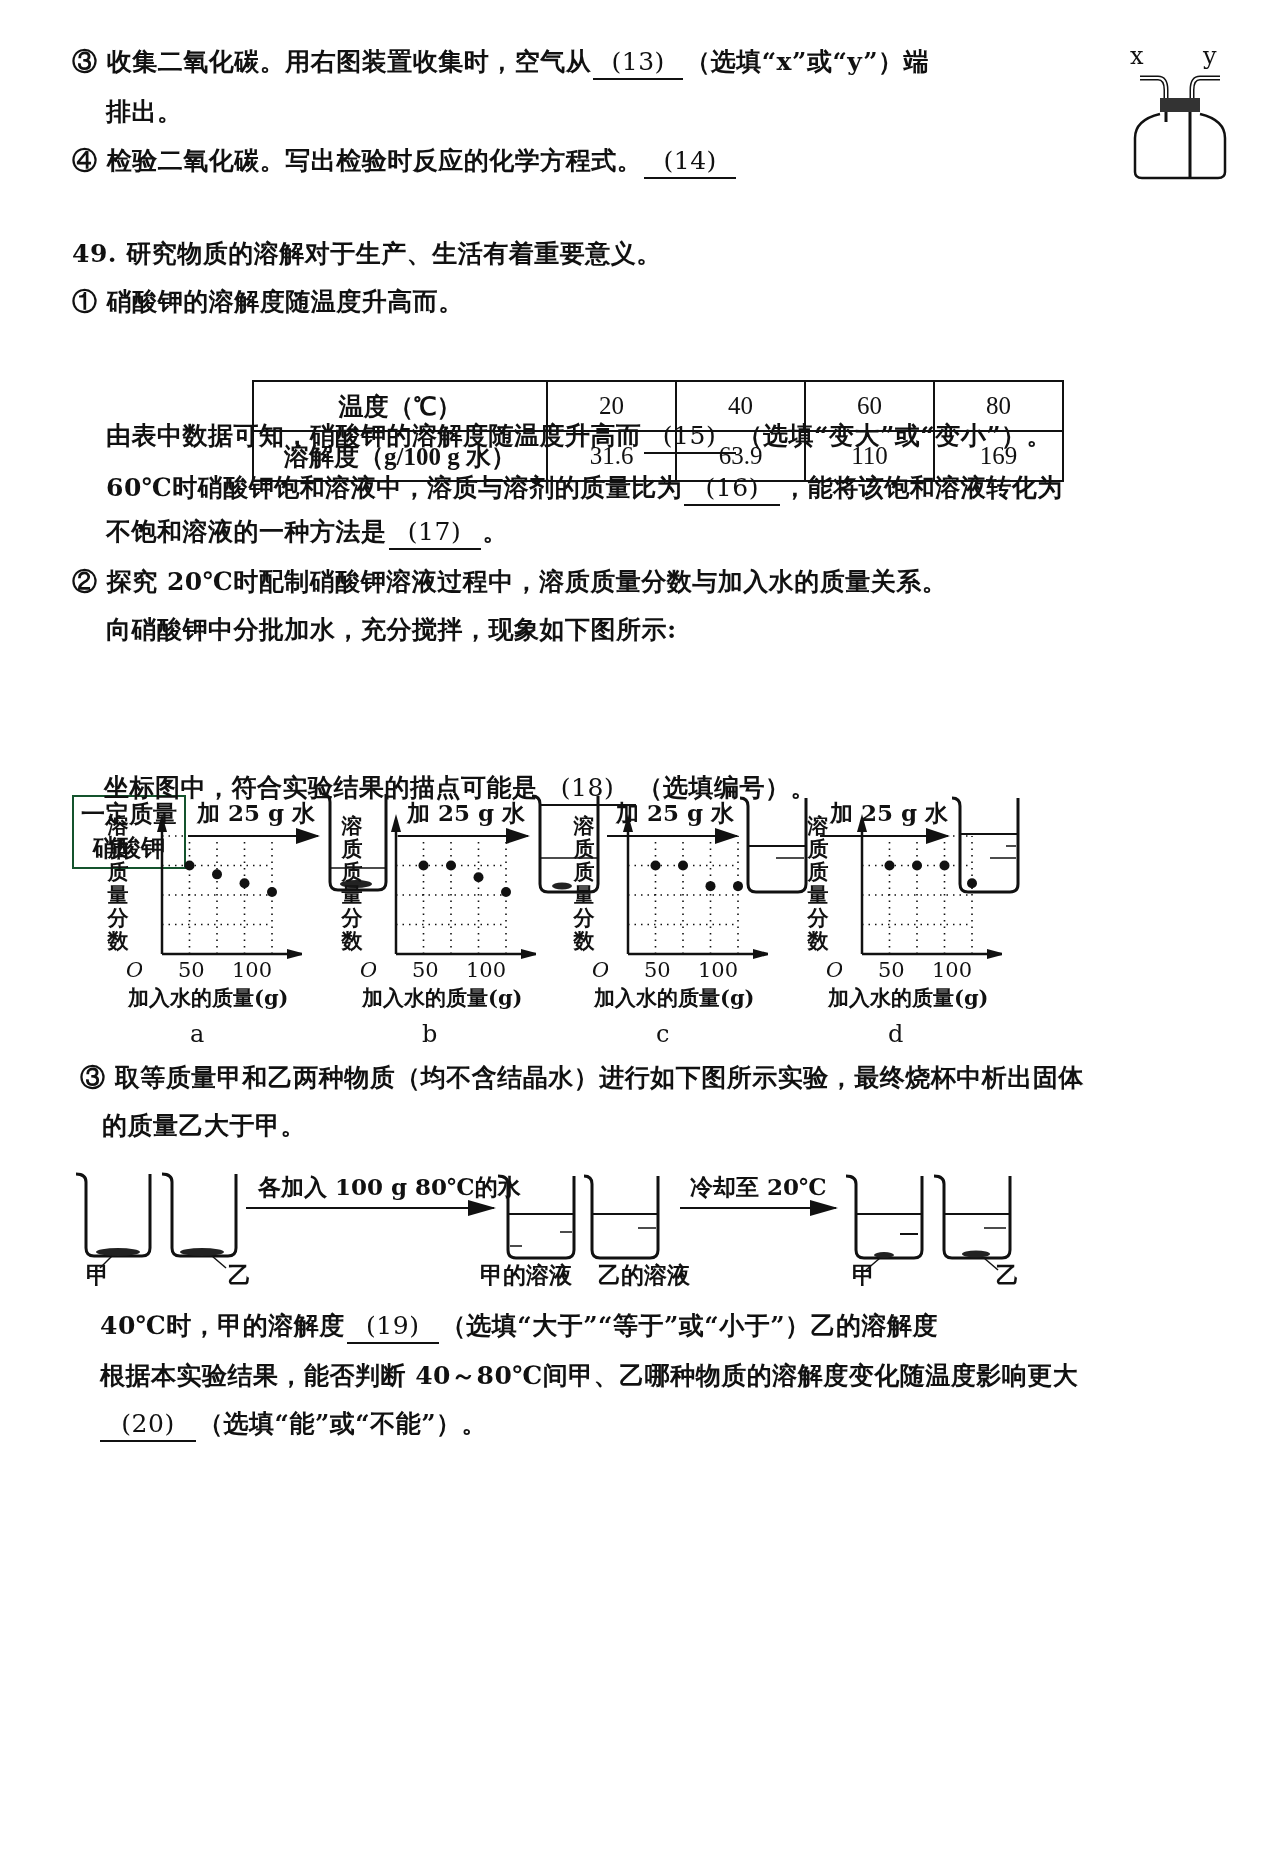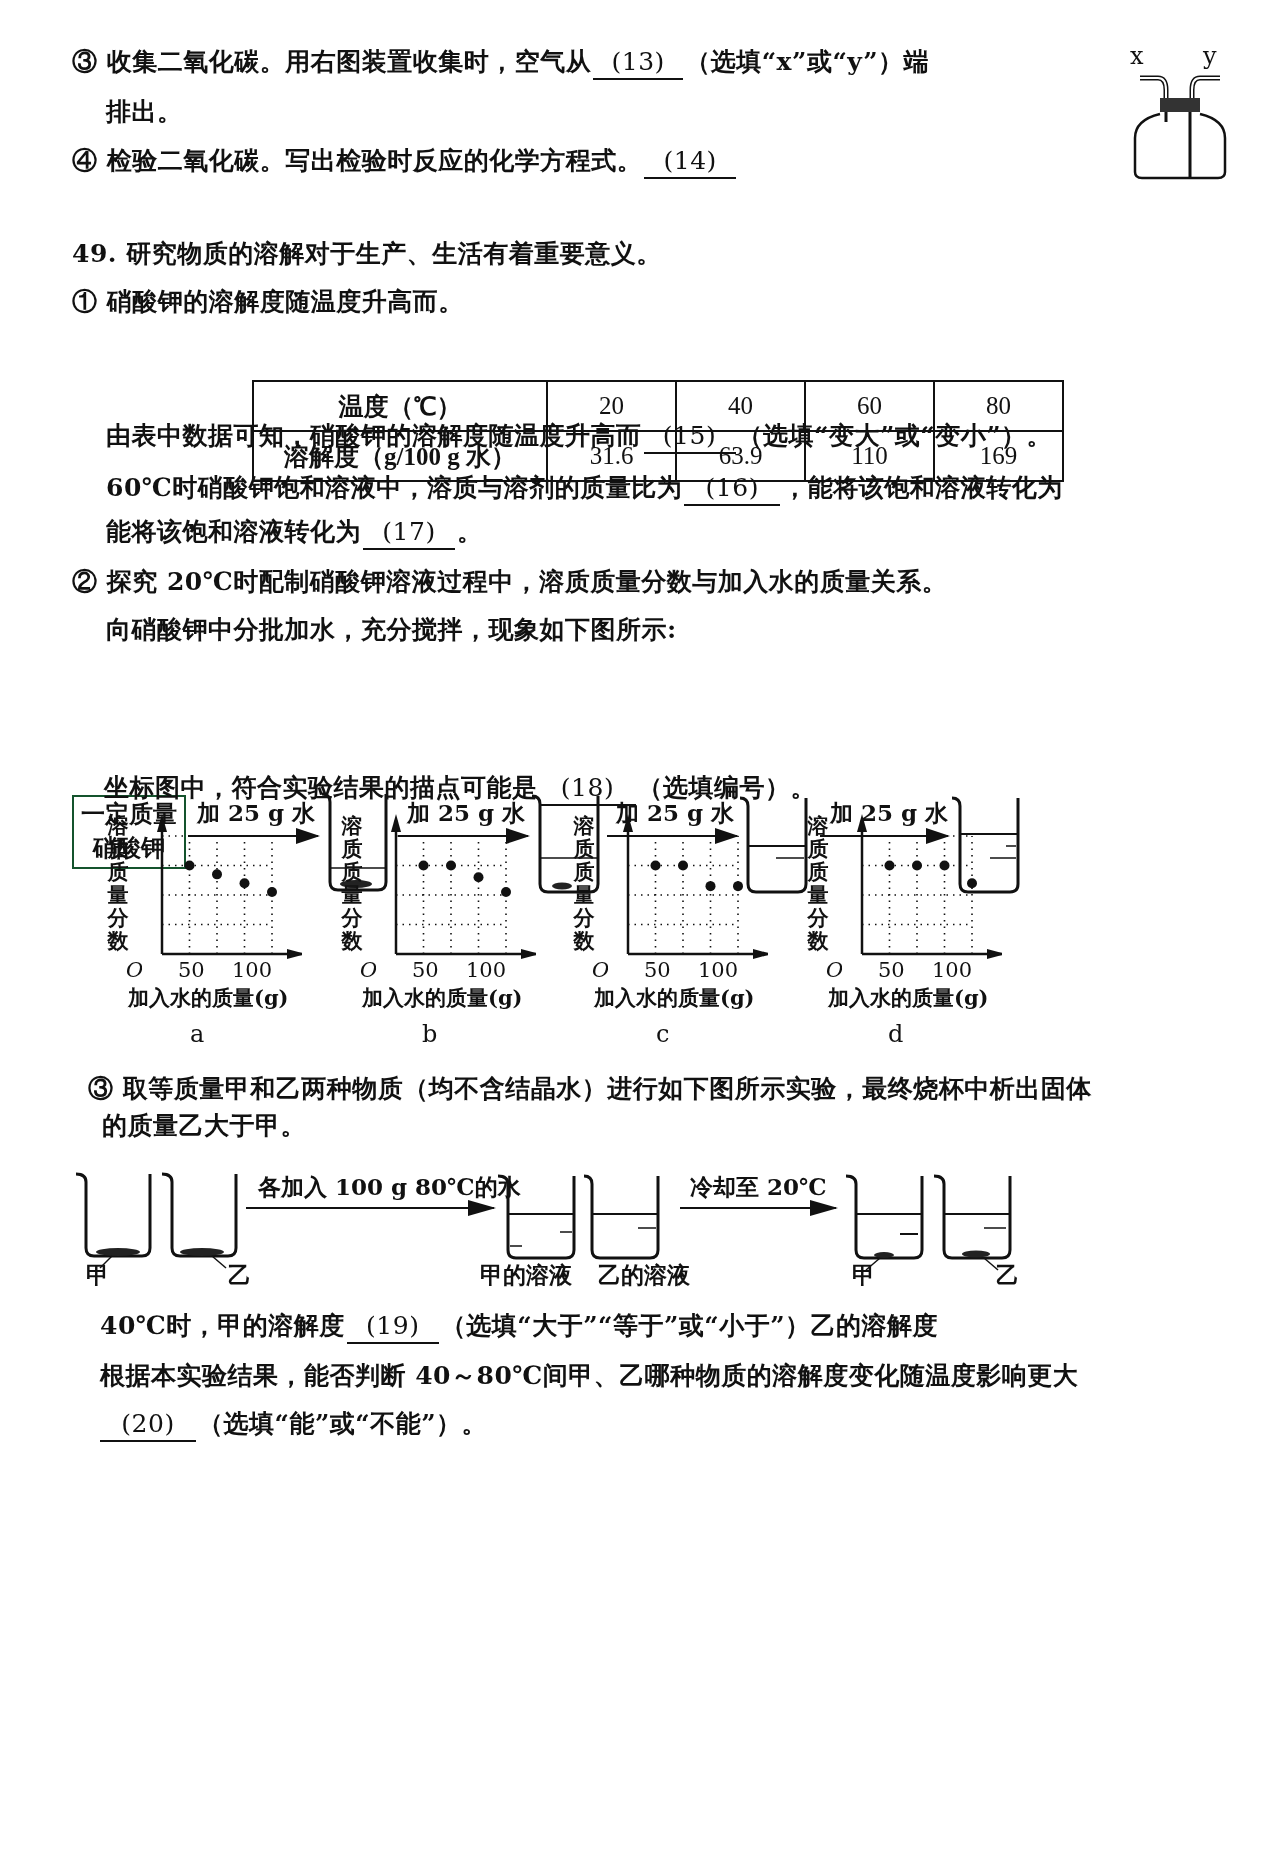--- a/index.html
+++ b/index.html
@@ -70,21 +70,21 @@
 </tbody>
   </table>
 
 <div class="line" style="left:106px;top:420px;">
   <span>由表中数据可知，硝酸钾的溶解度随温度升高而</span><span class="blank" style="width:80px">(15)</span><span>（选填“变大”或“变小”）。</span>
 </div>
 <div class="line" style="left:106px;top:472px;">
   <span>60℃时硝酸钾饱和溶液中，溶质与溶剂的质量比为</span><span class="blank" style="width:84px">(16)</span><span>，能将该饱和溶液转化为</span>
 </div>
 <div class="line" style="left:106px;top:516px;">
-  <span>能将该饱和溶液转化为</span><span class="blank" style="width:80px">(17)</span><span>。</span>
+  <span>不饱和溶液的一种方法是</span><span class="blank" style="width:80px">(17)</span><span>。</span>
 </div>
 
 <div class="line" style="left:72px;top:566px;">
   <span>②</span>
   <span>探究 20℃时配制硝酸钾溶液过程中，溶质质量分数与加入水的质量关系。</span>
 </div>
 <div class="line" style="left:106px;top:614px;">向硝酸钾中分批加水，充分搅拌，现象如下图所示:</div>
 
 <div class="box" style="left:72px;top:795px;width:110px;height:70px;">
   <div>一定质量</div>
@@ -263,21 +263,21 @@
       <div class="tick" style="left:128px;top:146px;">100</div>
       <div class="xlab" style="left:24px;top:172px;">加入水的质量(g)</div>
     </div>
   </div>
 
 <div class="cap" style="left:190px;top:1020px;">a</div>
 <div class="cap" style="left:422px;top:1020px;">b</div>
 <div class="cap" style="left:656px;top:1020px;">c</div>
 <div class="cap" style="left:888px;top:1020px;">d</div>
 
-<div class="line" style="left:88px;top:1062px;margin-top:11px;">
+<div class="line" style="left:80px;top:1062px;">
   <span>③</span>
   <span>取等质量甲和乙两种物质（均不含结晶水）进行如下图所示实验，最终烧杯中析出固体</span>
 </div>
 <div class="line" style="left:102px;top:1110px;">的质量乙大于甲。</div>
 
 <div class="arrow-label" style="left:258px;top:1172px;">各加入 100 g 80℃的水</div>
 <div class="arrow-label" style="left:690px;top:1172px;">冷却至 20℃</div>
 
 <svg class="abs" style="left:0;top:1380px;" width="1280" height="110">
   <defs>

